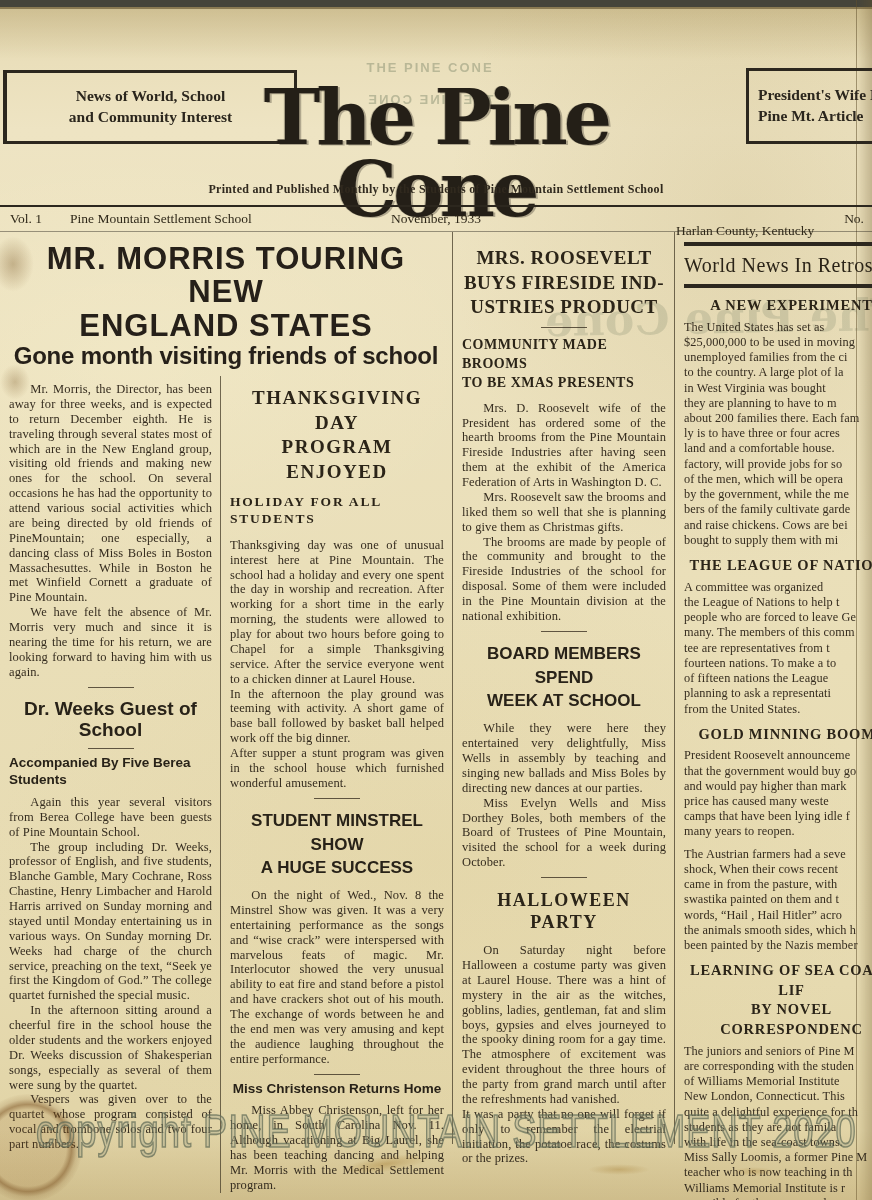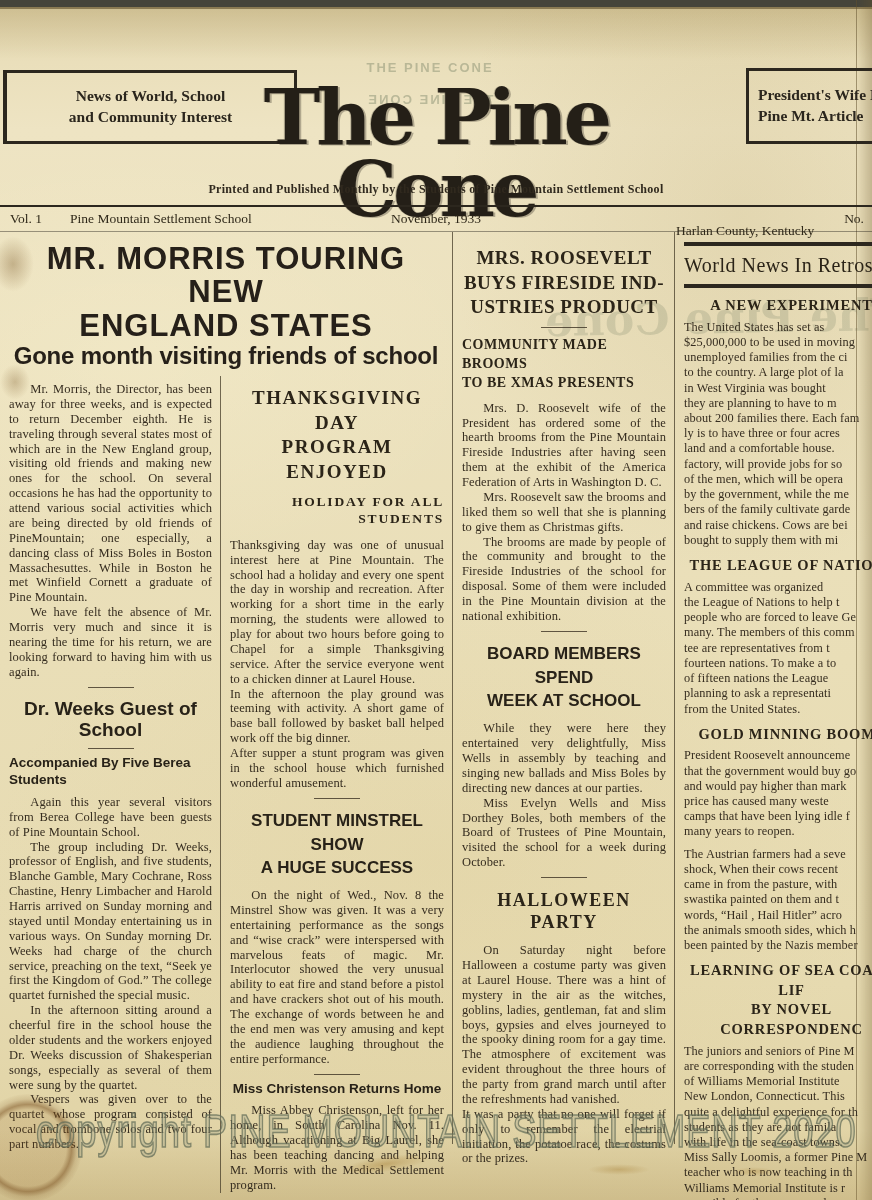--- a/index.html
+++ b/index.html
@@ -71,21 +71,21 @@
                text-indent:0;margin:0 0 7px;}
 
   hr.sep{width:46px;border:0;border-top:1px solid rgba(60,50,35,.8);margin:7px auto 6px;}
 
   .h-sans-lg{margin:10px 0 2px;font:bold 19px/1.15 "Liberation Sans",sans-serif;text-align:center;color:#282218;}
   .h-sans-sm{margin:6px 0 6px;font:bold 13.5px/1.25 "Liberation Sans",sans-serif;text-align:left;color:#282218;}
   .h-sans-sm.center{text-align:center;}
   .h-serif-lg{margin:0 0 6px;font:bold 19px/1.3 "Liberation Serif",serif;letter-spacing:1.5px;
               text-align:center;color:#2b2418;}
   .h-serif-sm{margin:8px 0 10px;font:bold 13.5px/1.3 "Liberation Serif",serif;letter-spacing:1.8px;
-              text-align:right;color:#2b2418;}
+              text-align:left;color:#2b2418;}
   .h-sans-caps{margin:10px 0 8px;font:bold 17px/1.4 "Liberation Sans",sans-serif;text-align:center;color:#282218;}
   .h-roosevelt{margin:8px 0 6px;font:bold 19px/1.3 "Liberation Serif",serif;white-space:pre-line;
                text-align:center;letter-spacing:.5px;color:#2b2418;}
   .h-roosevelt-sub{margin:8px 0 8px;font:bold 14px/1.35 "Liberation Serif",serif;white-space:pre-line;
                    text-align:left;letter-spacing:.5px;color:#2b2418;}
   .h-halloween{margin:12px 0 10px;font:bold 18px/1.2 "Liberation Serif",serif;word-spacing:22px;
                letter-spacing:1.5px;text-align:center;color:#2b2418;}
   .h-world{margin:4px 0 8px;padding:7px 2px 7px 0;font:normal 20px/1.2 "Liberation Serif",serif;
            border-top:4px solid #2c271e;border-bottom:4px solid #2c271e;color:#2b2418;letter-spacing:.5px;}
   .h-col4{margin:8px 0 4px;font:bold 14.5px/1.35 "Liberation Serif",serif;text-align:center;

